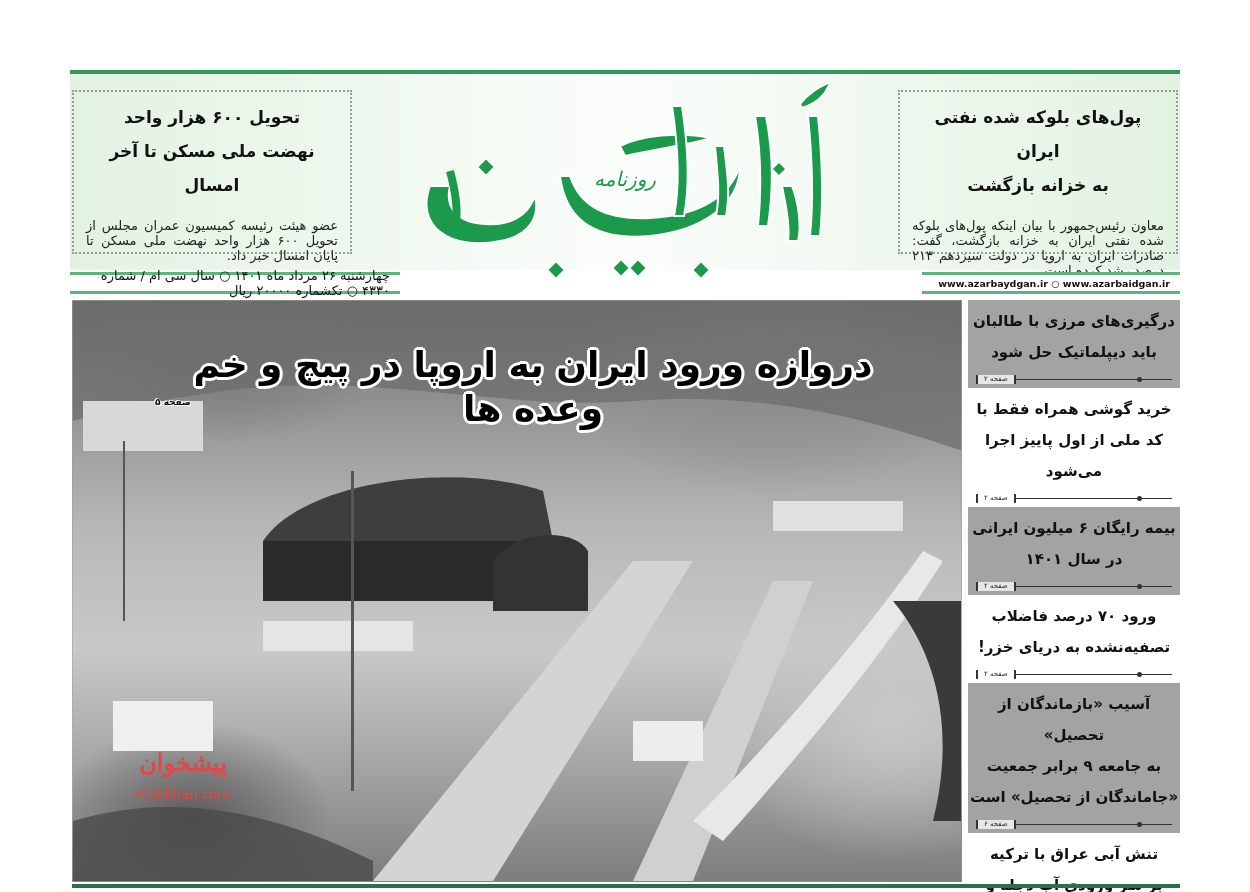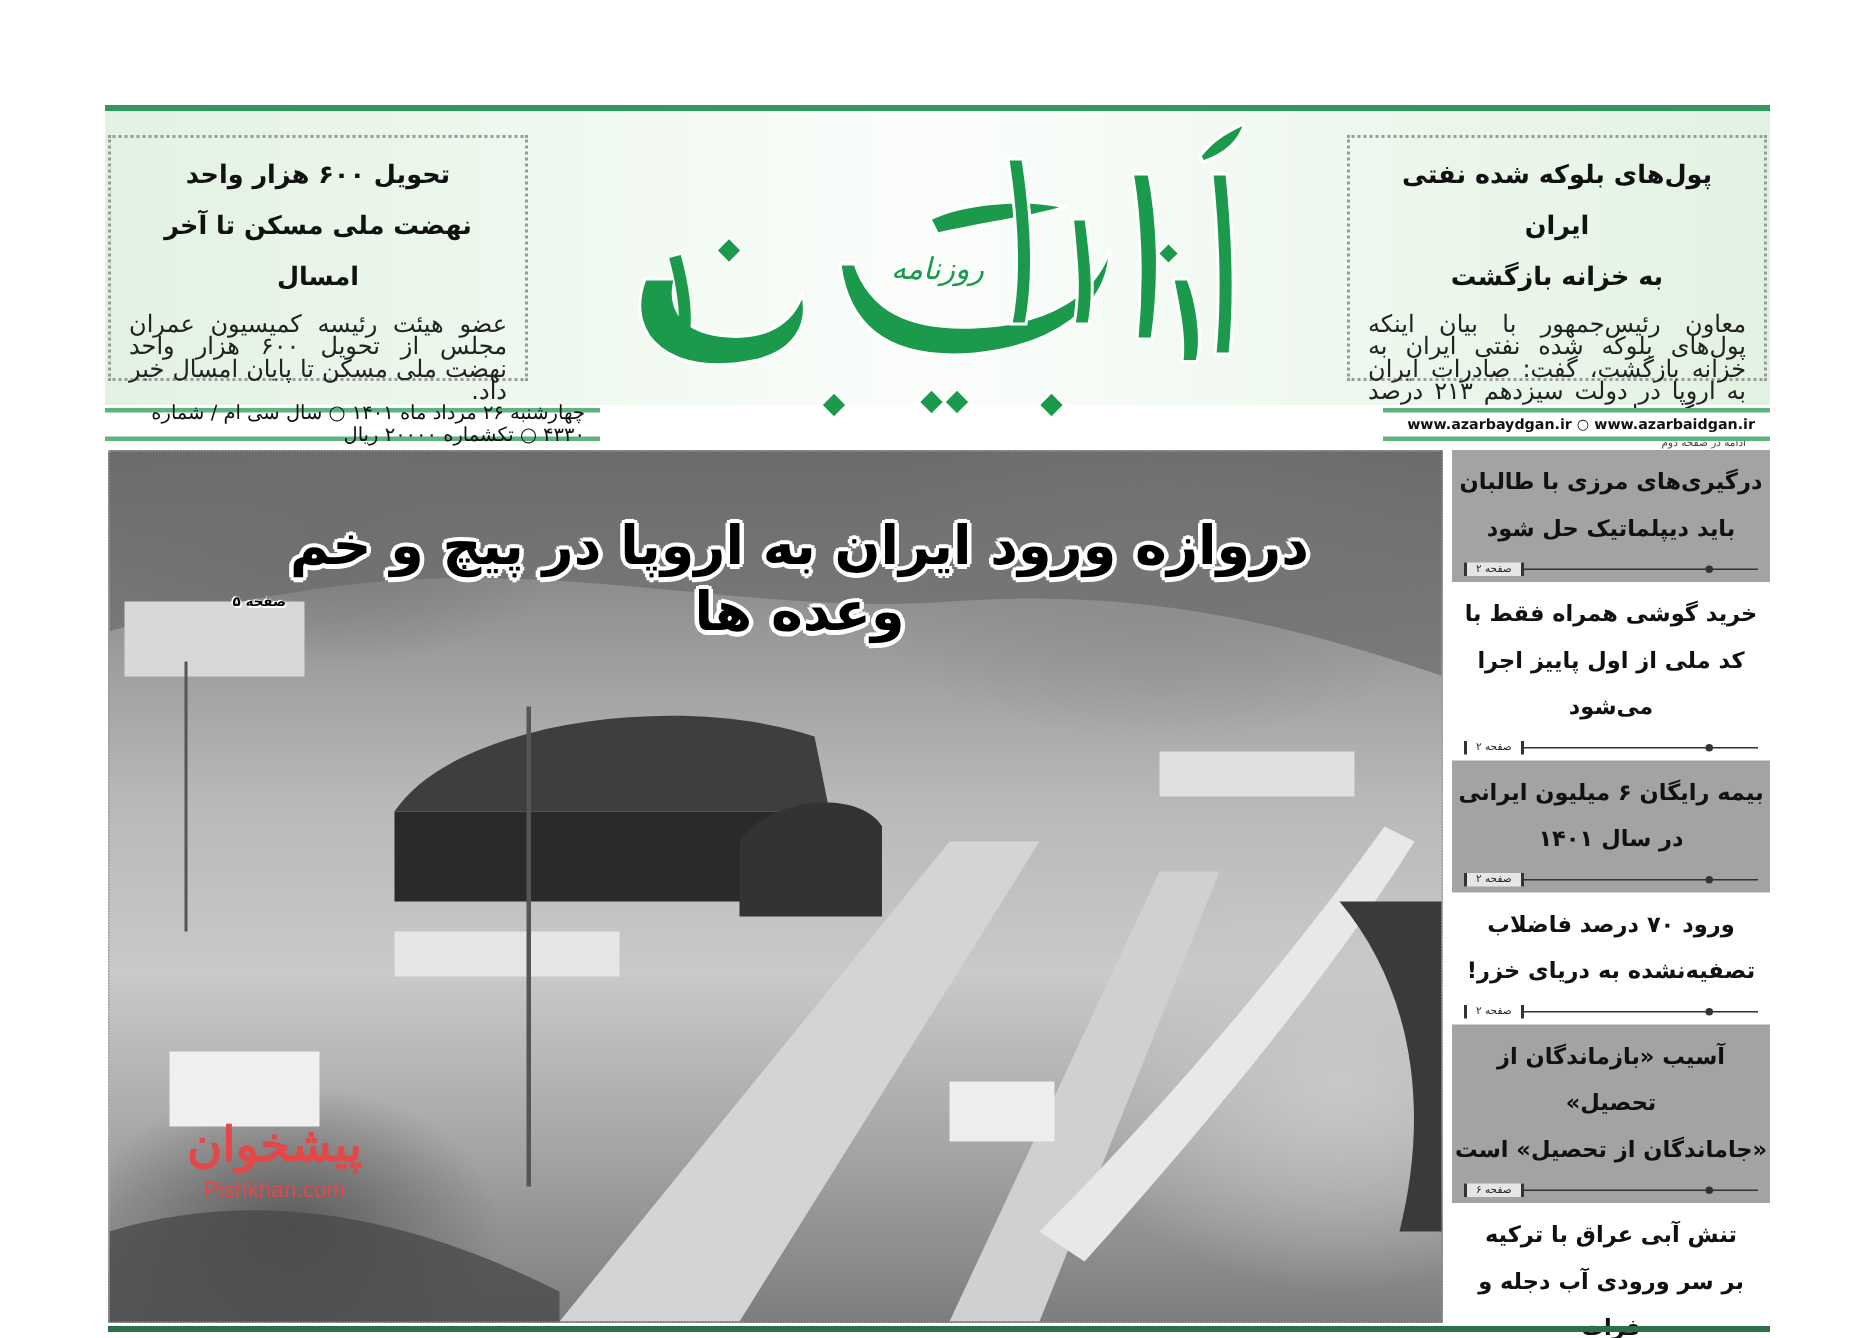--- a/index.html
+++ b/index.html
@@ -18,21 +18,21 @@
     position: absolute; top: 16px; width: 280px; height: 164px;
     border: 2px dotted #9a9a9a; direction: rtl; padding: 8px 12px 6px 12px;
   }
   .teaser.left { left: 2px; }
   .teaser.right { left: 828px; width: 280px; }
   .teaser-title {
     font-family: "DejaVu Sans", sans-serif; font-weight: bold; font-size: 17px;
     text-align: center; line-height: 34px; color: #111;
   }
   .teaser-body {
-    font-size: 16px; line-height: 15px; text-align: justify; color: #222; margin-top: 6px;
+    font-size: 13px; line-height: 15px; text-align: justify; color: #222; margin-top: 16px;
     text-align-last: right;
   }
   .teaser-more { font-size: 7px; color: #444; margin-top: 8px; text-align: right; }
 
   .logo-wrap { position: absolute; left: 340px; top: 2px; width: 420px; height: 225px; }
   .logo-wrap svg { width: 100%; height: 100%; }
 
   .info-bar {
     position: absolute; top: 198px; height: 22px; border-top: 3px solid #5fb37e; border-bottom: 3px solid #5fb37e;
     background: #fff; font-size: 13px; direction: rtl; display: flex; align-items: center; padding: 0 10px;
@@ -55,21 +55,21 @@
   .headline {
     position: absolute; left: 80px; top: 42px; width: 760px; text-align: center; direction: rtl;
     font-weight: bold; font-size: 36px; color: #000; line-height: 44px;
     text-shadow: 0 0 3px #fff, 0 0 3px #fff, 2px 2px 0 #fff, -2px -2px 0 #fff, 2px -2px 0 #fff, -2px 2px 0 #fff, 0 3px 0 #fff, 0 -3px 0 #fff, 3px 0 0 #fff, -3px 0 0 #fff;
   }
   .headline-page {
     position: absolute; left: 82px; top: 96px; font-size: 9px; color: #000; font-weight: bold; direction: rtl;
     text-shadow: 0 0 2px #fff, 1px 1px 0 #fff, -1px -1px 0 #fff;
   }
   .watermark { position: absolute; left: 40px; top: 440px; width: 140px; text-align: center; color: #e24848; }
-  .watermark .wm-fa { font-size: 32px; font-weight: bold; direction: rtl; line-height: 44px; font-family: "DejaVu Serif", serif; }
+  .watermark .wm-fa { font-size: 24px; font-weight: bold; direction: rtl; line-height: 44px; font-family: "DejaVu Serif", serif; }
   .watermark .wm-en { font-size: 15px; font-family: "Liberation Sans", sans-serif; }
 
   
   .sidebar { position: absolute; left: 896px; top: 230px; width: 214px; height: 582px; direction: rtl; }
   .news {
     width: 212px; text-align: center; padding-top: 6px;
   }
   .news.shaded { background: #a3a3a3; }
   .news-title { font-weight: bold; font-size: 15px; line-height: 31px; color: #111; }
   .news-ref {
@@ -211,20 +211,21 @@
       <div class="news-title">ورود ۷۰ درصد فاضلاب</div>
       <div class="news-title">تصفیه‌نشده به دریای خزر!</div>
       <div class="news-ref">
           <i class="dot-l"></i>
           <span>صفحه ۲</span>
           <i class="dot-r"></i>
         </div>
     </div>
     <div class="news shaded">
       <div class="news-title">آسیب «بازماندگان از تحصیل»</div>
+      <div class="news-title">به جامعه ۹ برابر جمعیت</div>
       <div class="news-title">«جاماندگان از تحصیل» است</div>
       <div class="news-ref">
           <i class="dot-l"></i>
           <span>صفحه ۶</span>
           <i class="dot-r"></i>
         </div>
     </div>
     <div class="news">
       <div class="news-title">تنش آبی عراق با ترکیه</div>
       <div class="news-title">بر سر ورودی آب دجله و فرات</div>

